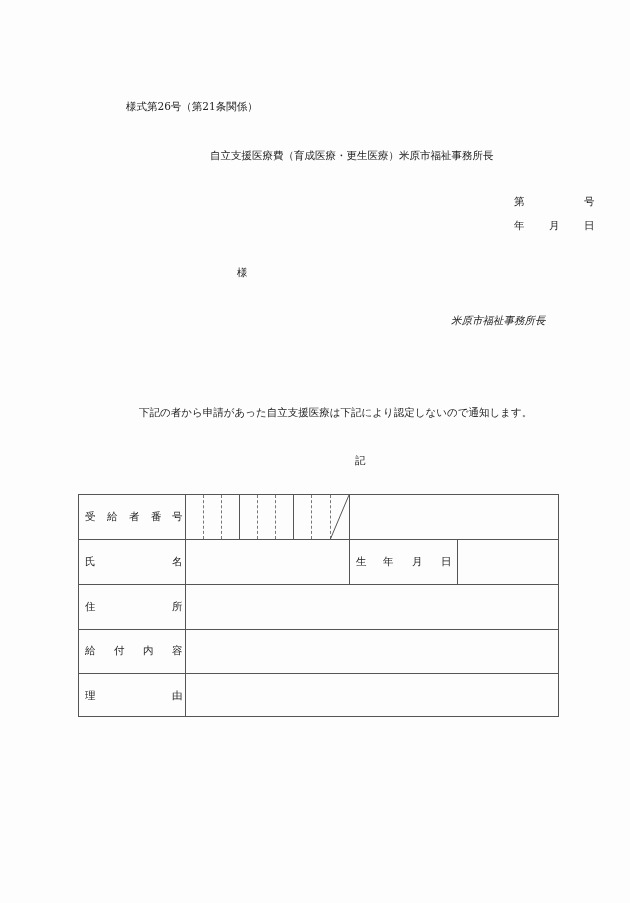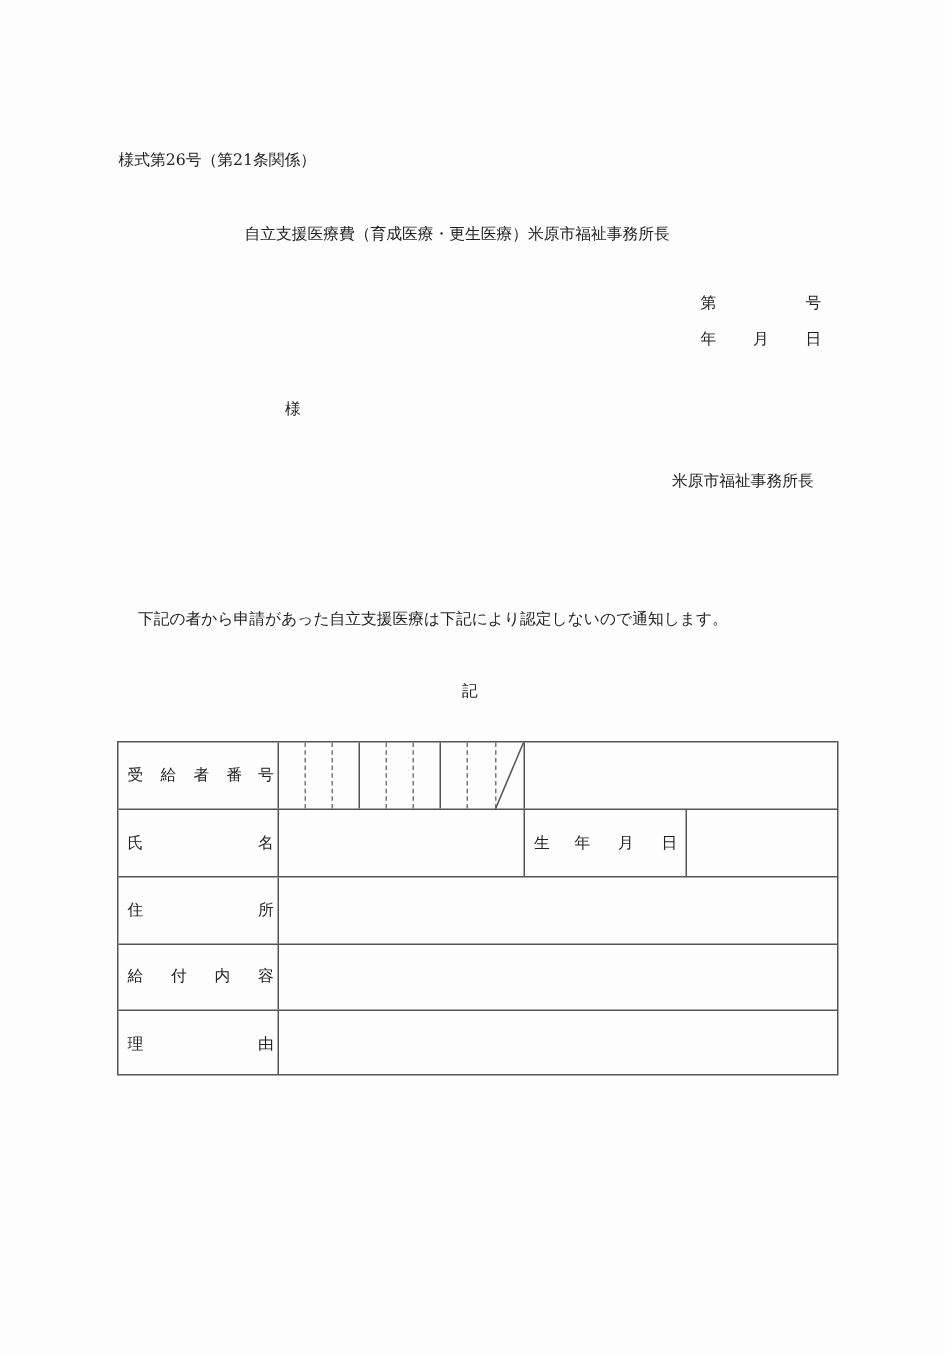--- a/index.html
+++ b/index.html
@@ -1,27 +1,27 @@
 <!DOCTYPE html>
 <html><head>
   <meta charset="utf-8">
   <style>
     html, body { margin: 0; padding: 0; }
     body {
       width: 630px; height: 903px; background: #fdfdfd; position: relative; overflow: hidden;
       font-family: "DejaVu Serif", "Liberation Serif", serif; color: #222; font-size: 10.5px;
     }
-    .abs { position: absolute; white-space: nowrap; }
+    .abs { position: absolute; white-space: nowrap; margin-left: 47px; }
     .form-no { left: 79px; top: 100px; }
     .title { left: 163px; top: 149px; }
     .docno { left: 467px; top: 195px; width: 80px; }
     .docno span, .date span { position: absolute; }
     .date { left: 467px; top: 219px; width: 80px; }
     .sama { left: 190px; top: 266px; }
-    .issuer { left: 448px; top: 314px; }
+    .issuer { left: 404px; top: 314px; font-style: italic; }
     .body-text { left: 92px; top: 406px; }
     .ki { left: 308px; top: 454px; }
 
     .tbl { position: absolute; left: 78px; top: 494px; width: 481px; height: 223px;
            border: 1px solid #555; box-sizing: border-box; }
     .row { position: absolute; left: 0; width: 479px; height: 45px; border-bottom: 1px solid #555; box-sizing: border-box; }
     .row.last { border-bottom: none; }
     .lbl { position: absolute; left: 0; top: 0; width: 107px; height: 100%; border-right: 1px solid #555; box-sizing: border-box; }
     .lbl span { position: absolute; top: 15px; }
     .vline { position: absolute; top: 0; height: 100%; border-left: 1px solid #555; }

